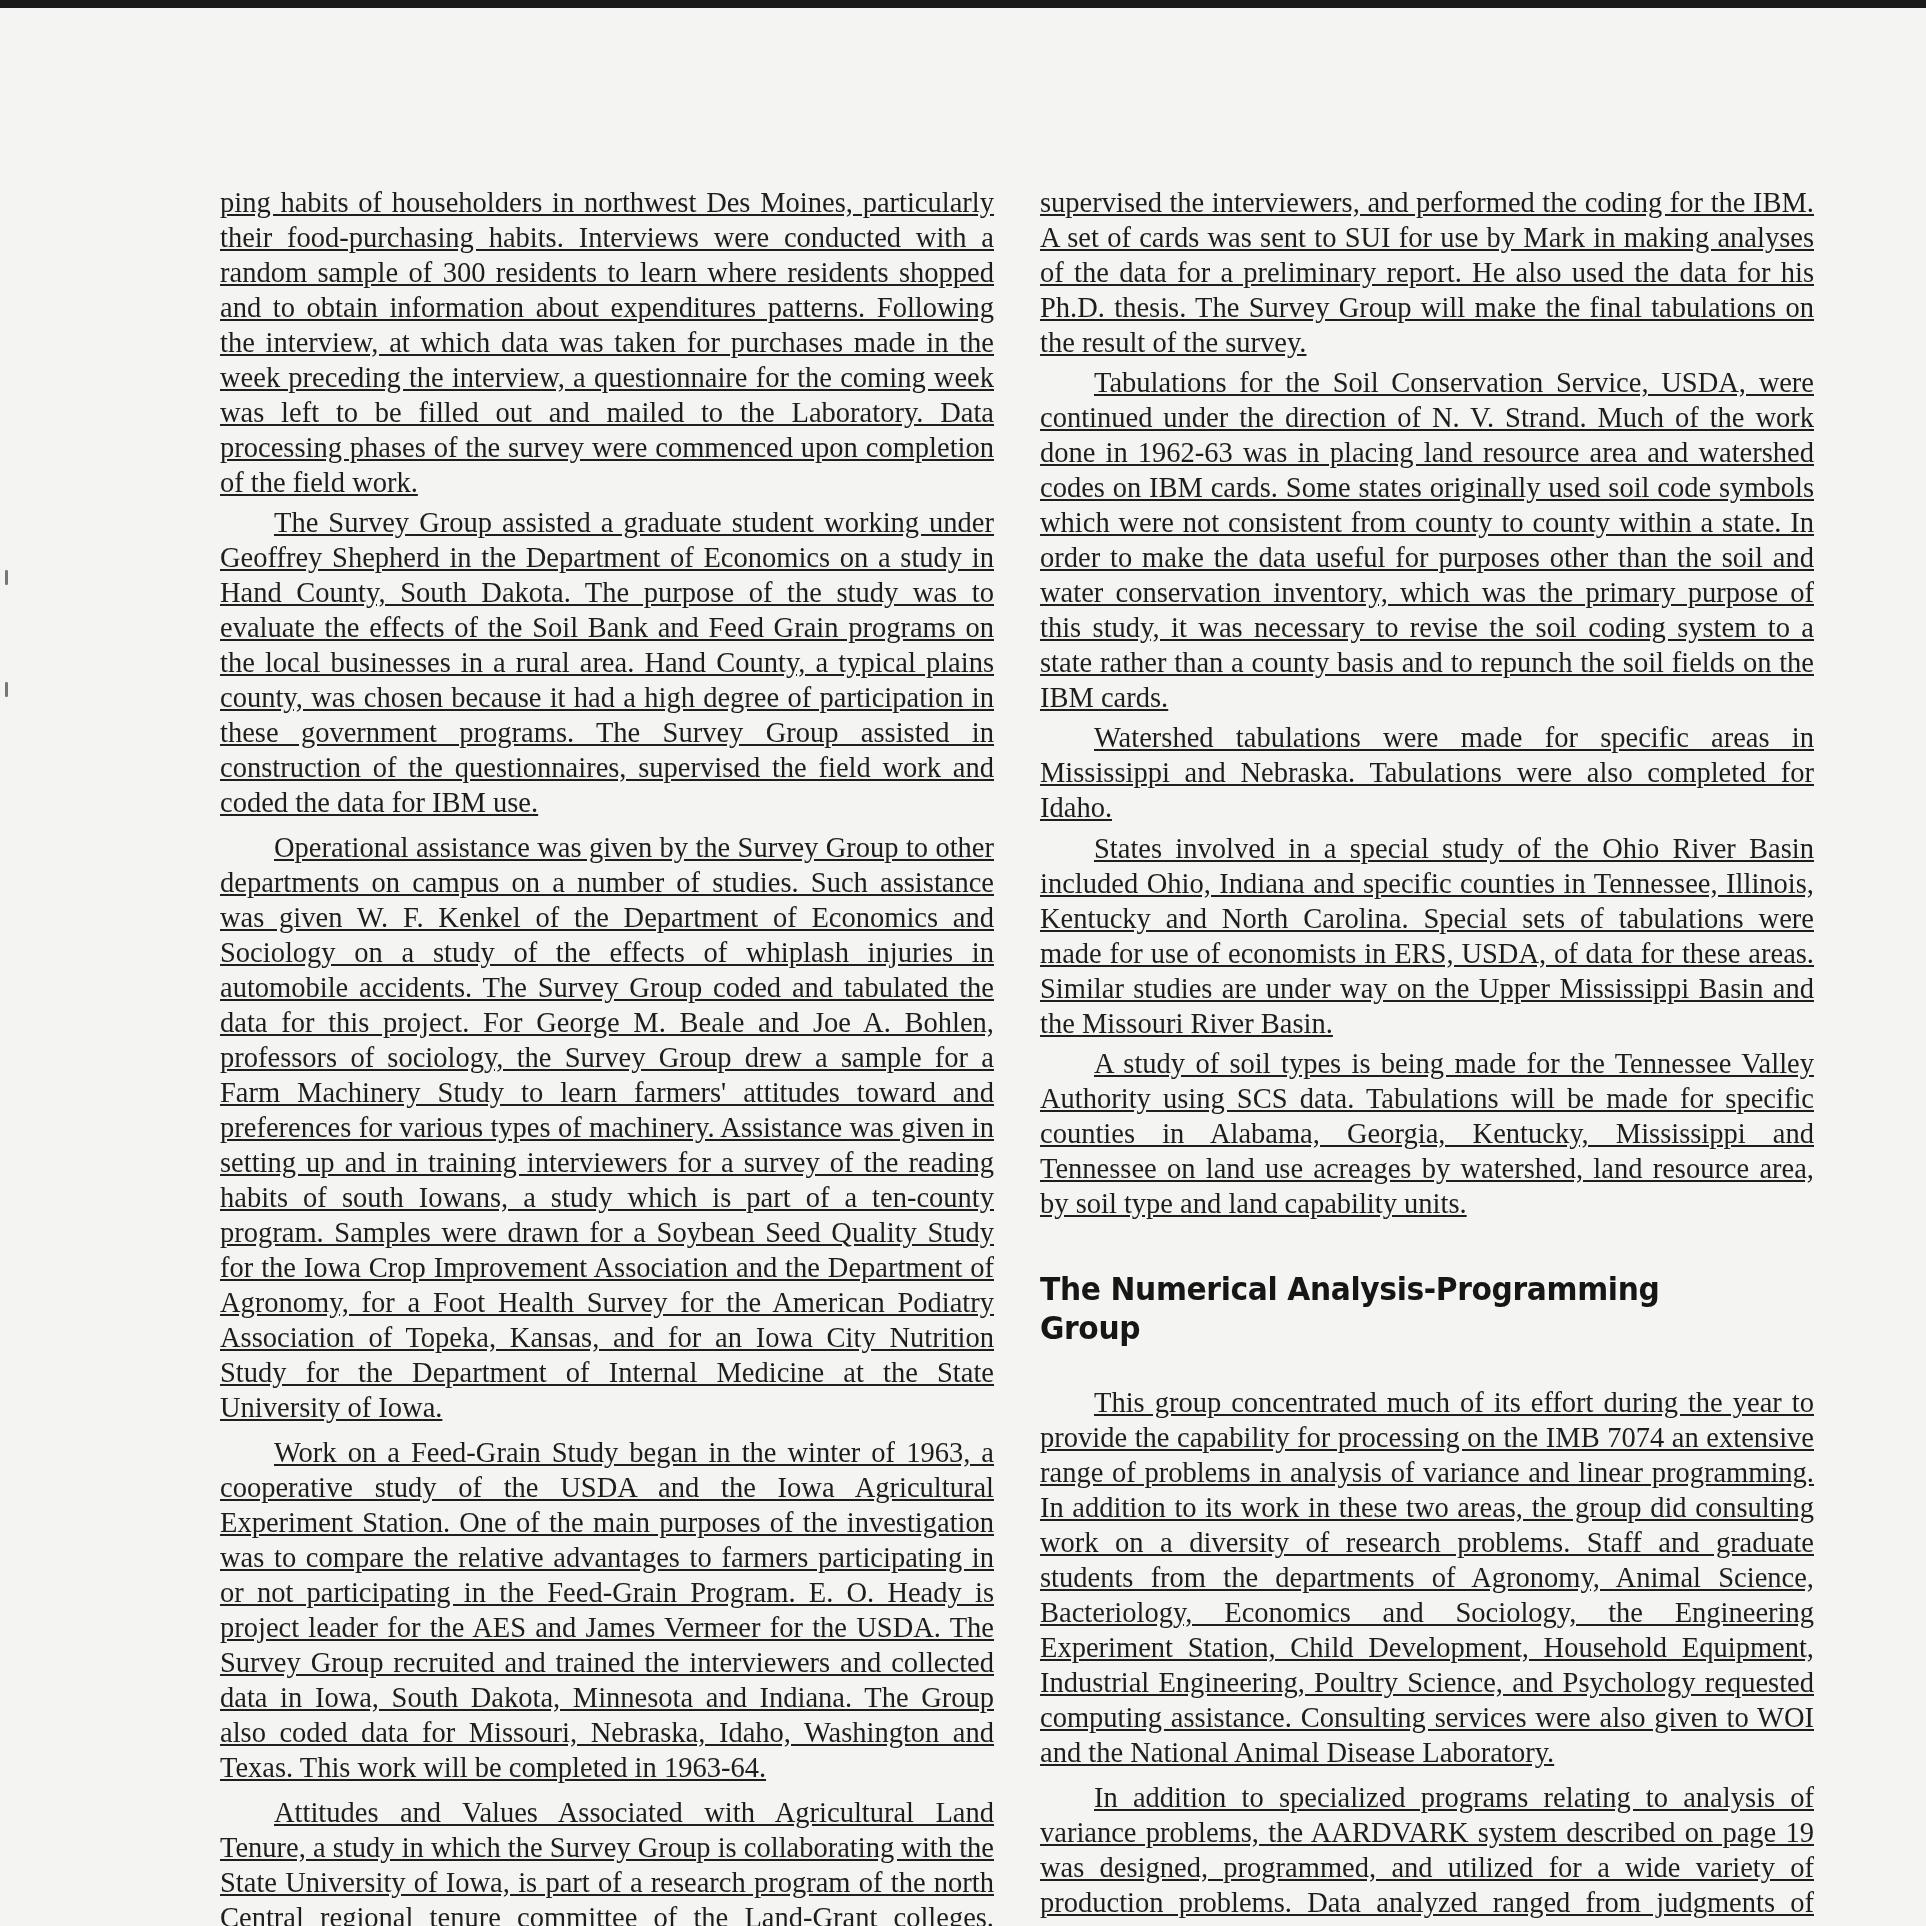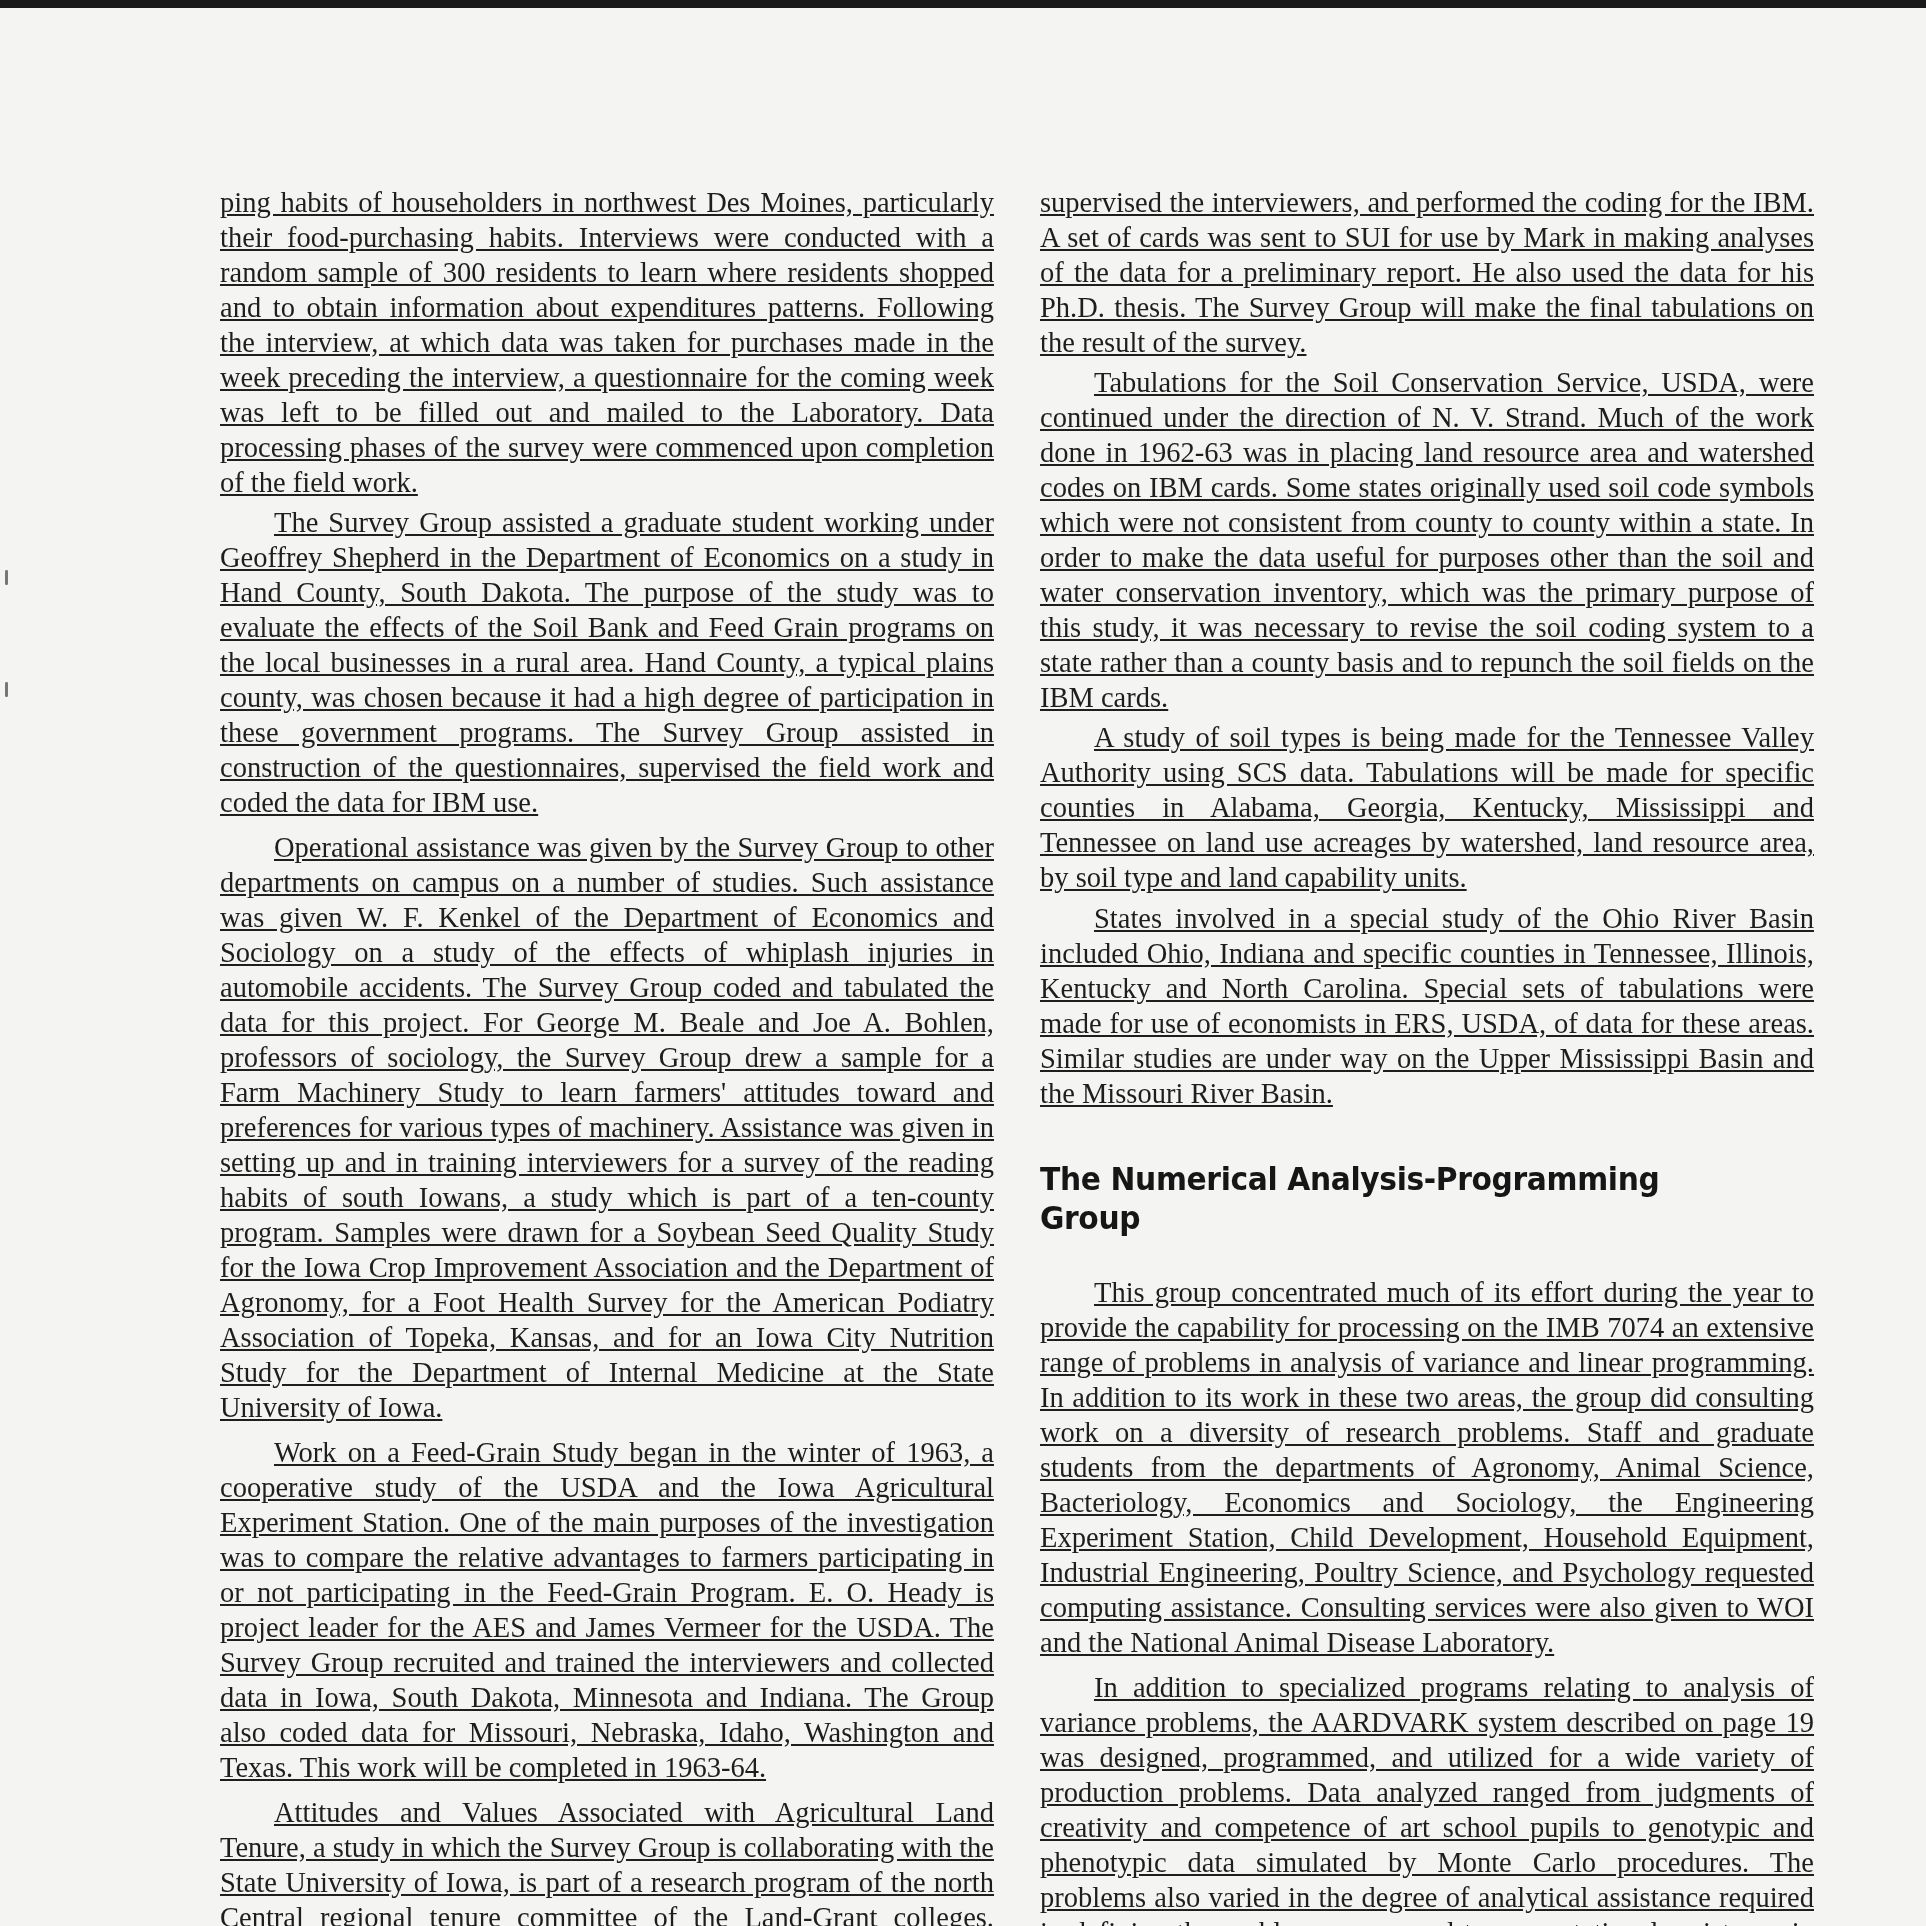--- a/index.html
+++ b/index.html
@@ -73,22 +73,23 @@
     <p>ping habits of householders in northwest Des Moines, particularly their food-purchasing habits.  Interviews were conducted with a random sample of 300 residents to learn where residents shopped and to obtain informa­tion about expenditures patterns. Following the inter­view, at which data was taken for purchases made in the week preceding the interview, a questionnaire for the coming week was left to be filled out and mailed to the Laboratory. Data processing phases of the sur­vey were commenced upon completion of the field work.</p>
     <p class="indent">The Survey Group assisted a graduate student work­ing under Geoffrey Shepherd in the Department of Economics on a study in Hand County, South Dakota. The purpose of the study was to evaluate the effects of the Soil Bank and Feed Grain programs on the local businesses in a rural area. Hand County, a typical plains county, was chosen because it had a high degree of participation in these government programs. The Sur­vey Group assisted in construction of the question­naires, supervised the field work and coded the data for IBM use.</p>
     <p class="indent gap-before">Operational assistance was given by the Survey Group to other departments on campus on a number of studies. Such assistance was given W. F. Kenkel of the Department of Economics and Sociology on a study of the effects of whiplash injuries in automobile ac­cidents. The Survey Group coded and tabulated the data for this project. For George M. Beale and Joe A. Bohlen, professors of sociology, the Survey Group drew a sample for a Farm Machinery Study to learn farmers' attitudes toward and preferences for various types of machinery. Assistance was given in setting up and in training interviewers for a survey of the reading habits of south Iowans, a study which is part of a ten-county program.  Samples were drawn for a Soybean Seed Quality Study for the Iowa Crop Improvement Associa­tion and the Department of Agronomy, for a Foot Health Survey for the American Podiatry Association of Topeka, Kansas, and for an Iowa City Nutrition Study for the Department of Internal Medicine at the State University of Iowa.</p>
     <p class="indent gap-before">Work on a Feed-Grain Study began in the winter of 1963, a cooperative study of the USDA and the Iowa Agricultural Experiment Station. One of the main purposes of the investigation was to compare the rela­tive advantages to farmers participating in or not par­ticipating in the Feed-Grain Program. E. O. Heady is project leader for the AES and James Vermeer for the USDA. The Survey Group recruited and trained the interviewers and collected data in Iowa, South Dakota, Minnesota and Indiana. The Group also coded data for Missouri, Nebraska, Idaho, Washington and Texas. This work will be completed in 1963-64.</p>
     <p class="indent gap-before">Attitudes and Values Associated with Agricultural Land Tenure, a study in which the Survey Group is collaborating with the State University of Iowa, is part of a research program of the north Central regional tenure committee of the Land-Grant colleges. Marshall Harris, USDA representative at the Agricultural Law Center, SUI, and Harold Mark, Ph.D. candidate and a member of the Sociology Department at SUI, origi­nated and supervised the project. The Survey Group drew the sample, worked on the final drafts of the questionnaires used in the study, recruited, trained and</p>
   </div>
 
   <div class="col col-right">
     <p>supervised the interviewers, and performed the coding for the IBM. A set of cards was sent to SUI for use by Mark in making analyses of the data for a preliminary report. He also used the data for his Ph.D. thesis. The Survey Group will make the final tabulations on the result of the survey.</p>
     <p class="indent">Tabulations for the Soil Conservation Service, USDA, were continued under the direction of N. V. Strand. Much of the work done in 1962-63 was in plac­ing land resource area and watershed codes on IBM cards. Some states originally used soil code symbols which were not consistent from county to county within a state. In order to make the data useful for purposes other than the soil and water conservation inventory, which was the primary purpose of this study, it was necessary to revise the soil coding system to a state rather than a county basis and to repunch the soil fields on the IBM cards.</p>
+    <p class="indent">Watershed tabulations were made for specific areas in Mississippi and Nebraska.  Tabulations were also completed for Idaho.</p>
+    <p class="indent">States involved in a special study of the Ohio River Basin included Ohio, Indiana and specific counties in Tennessee, Illinois, Kentucky and North Carolina. Special sets of tabulations were made for use of econ­omists in ERS, USDA, of data for these areas. Similar studies are under way on the Upper Mississippi Basin and the Missouri River Basin.</p>
     <p class="indent">A study of soil types is being made for the Ten­nessee Valley Authority using SCS data. Tabulations will be made for specific counties in Alabama, Georgia, Kentucky, Mississippi and Tennessee on land use acre­ages by watershed, land resource area, by soil type and land capability units.</p>
-    <p class="indent">States involved in a special study of the Ohio River Basin included Ohio, Indiana and specific counties in Tennessee, Illinois, Kentucky and North Carolina. Special sets of tabulations were made for use of econ­omists in ERS, USDA, of data for these areas. Similar studies are under way on the Upper Mississippi Basin and the Missouri River Basin.</p>
 
     <h2 class="section-heading">The Numerical Analysis-Programming Group</h2>
 
     <p class="indent">This group concentrated much of its effort during the year to provide the capability for processing on the IMB 7074 an extensive range of problems in analysis of variance and linear programming.  In addition to its work in these two areas, the group did consulting work on a diversity of research problems. Staff and graduate students from the departments of Agronomy, Animal Science, Bacteriology, Economics and Sociology, the Engineering Experiment Station, Child Development, Household Equipment, Industrial Engineering, Poultry Science, and Psychology requested computing assistance. Consulting services were also given to WOI and the National Animal Disease Laboratory.</p>
     <p class="indent gap-before">In addition to specialized programs relating to analysis of variance problems, the AARDVARK system described on page 19 was designed, programmed, and utilized for a wide variety of production problems. Data analyzed ranged from judgments of creativity and com­petence of art school pupils to genotypic and pheno­typic data simulated by Monte Carlo procedures. The problems also varied in the degree of analytical assist­ance required in defining the problem as opposed to computational assistance in calculation of specified analyses. W. J. Hemmerle consulted with a staff mem­ber of the National Animal Disease Laboratory in the analysis of data on blood glucose and creatine in a study to determine the cause of acute Swine Erysipelas.</p>
   </div>
 
 </div>
 
 

